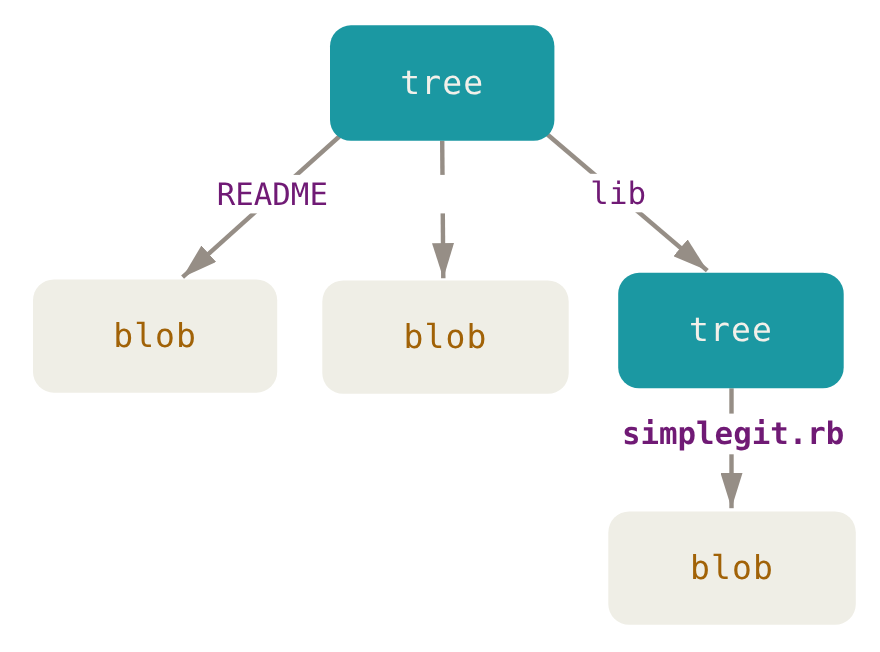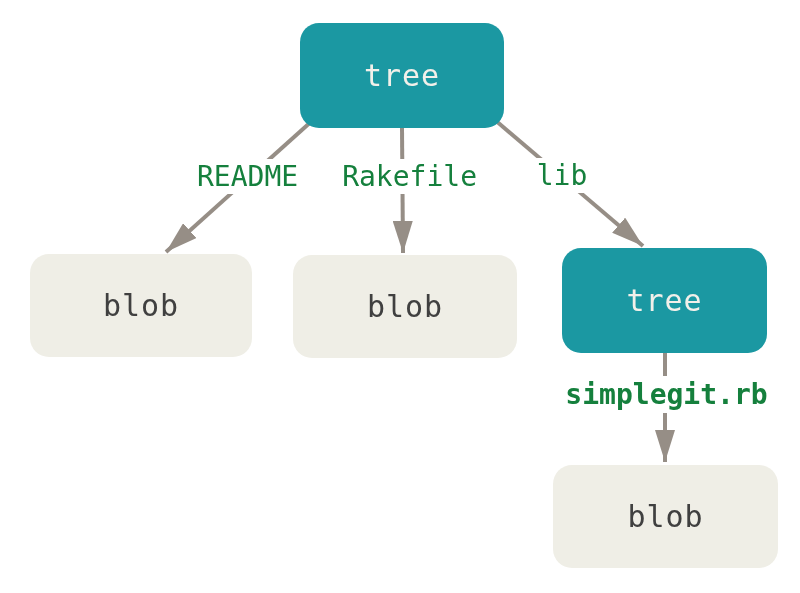--- a/index.html
+++ b/index.html
@@ -30,27 +30,27 @@
     justify-content: center;
     font-size: 30px;
     letter-spacing: 1px;
   }
   .node.tree {
     background: #1b98a2;
     color: #f2f0ea;
   }
   .node.blob {
     background: #efeee6;
-    color: #404040;
+    color: #a16207;
   }
   .edge-label {
     position: absolute;
     z-index: 3;
     background: #ffffff;
-    color: #15803d;
+    color: #701a75;
     font-size: 28px;
     display: flex;
     align-items: center;
     justify-content: center;
     white-space: nowrap;
   }
   .edge-label.double {
     justify-content: space-between;
     padding: 0 33px 0 14px;
     box-sizing: border-box;
@@ -78,21 +78,20 @@
       </marker>
     </defs>
     <line x1="313" y1="120" x2="166" y2="252" stroke="#968e86" stroke-width="4" marker-end="url(#arrowhead)"></line>
     <line x1="402" y1="128" x2="403" y2="253" stroke="#968e86" stroke-width="4" marker-end="url(#arrowhead)"></line>
     <line x1="495" y1="120" x2="643" y2="246" stroke="#968e86" stroke-width="4" marker-end="url(#arrowhead)"></line>
     <line x1="665" y1="353" x2="665" y2="462" stroke="#968e86" stroke-width="4" marker-end="url(#arrowhead)"></line>
   </svg>
 
   <div class="edge-label double" id="label-readme-rakefile">
     <span>README</span>
-    <span>Rakefile</span>
   </div>
 
   <div class="edge-label" id="label-lib">lib</div>
 
   <div class="edge-label" id="label-simplegit">simplegit.rb</div>
 
   <div class="node tree" id="node-tree-root">tree</div>
 
   <div class="node blob" id="node-blob-readme">blob</div>
 

